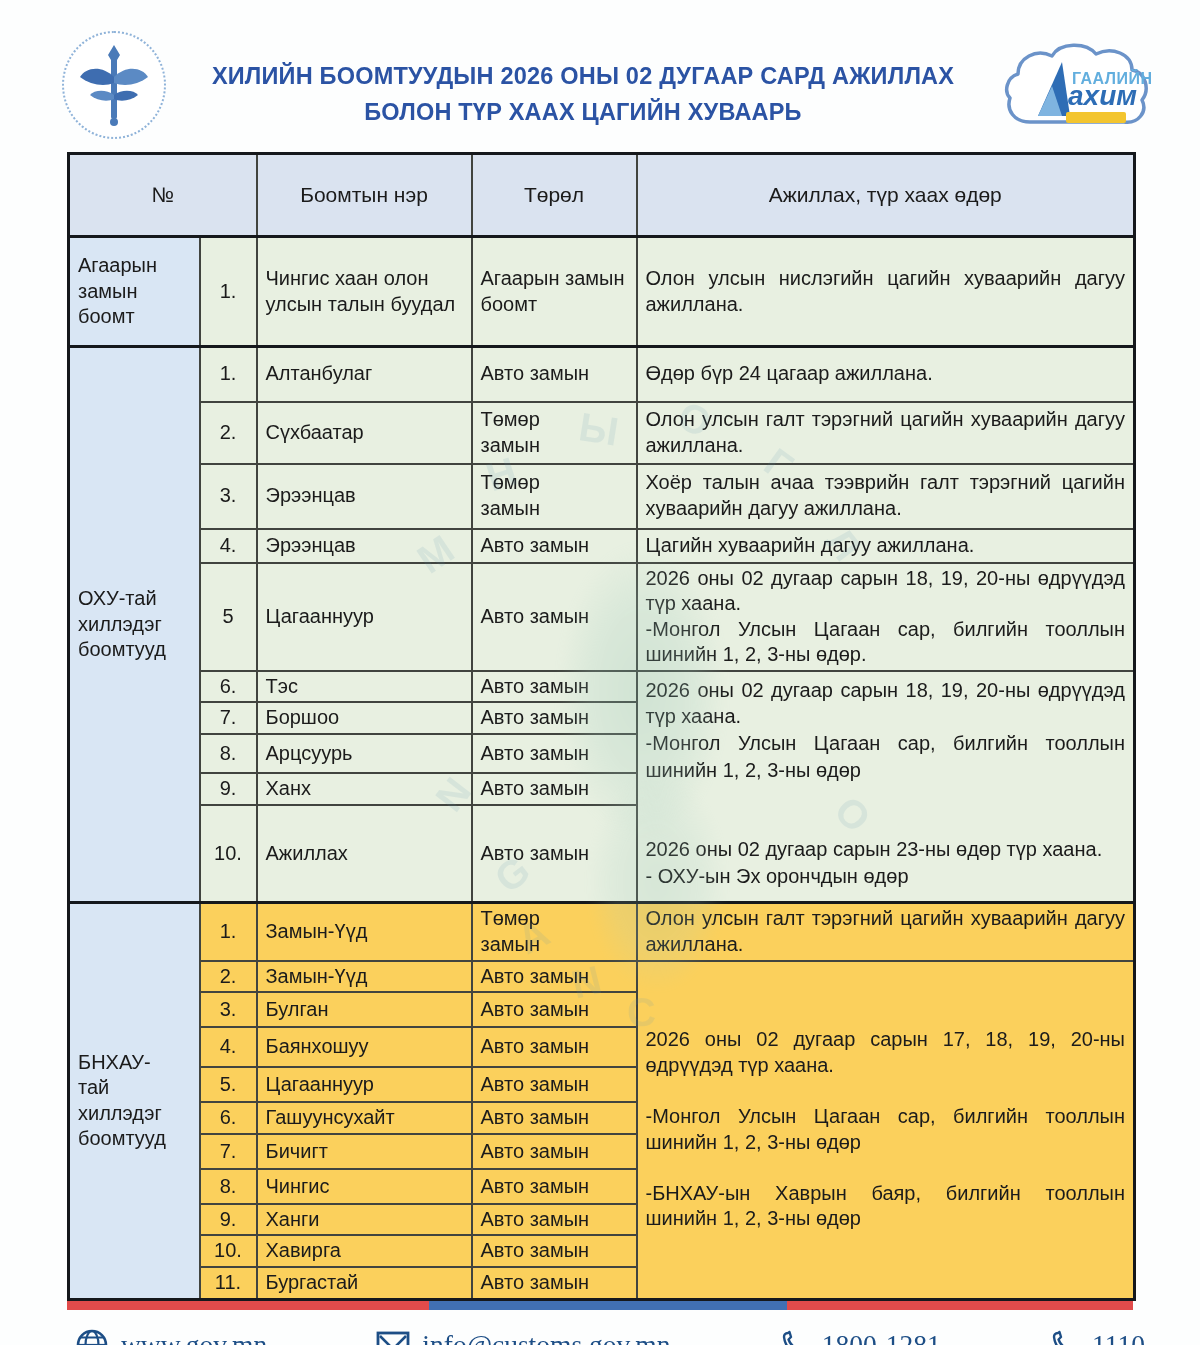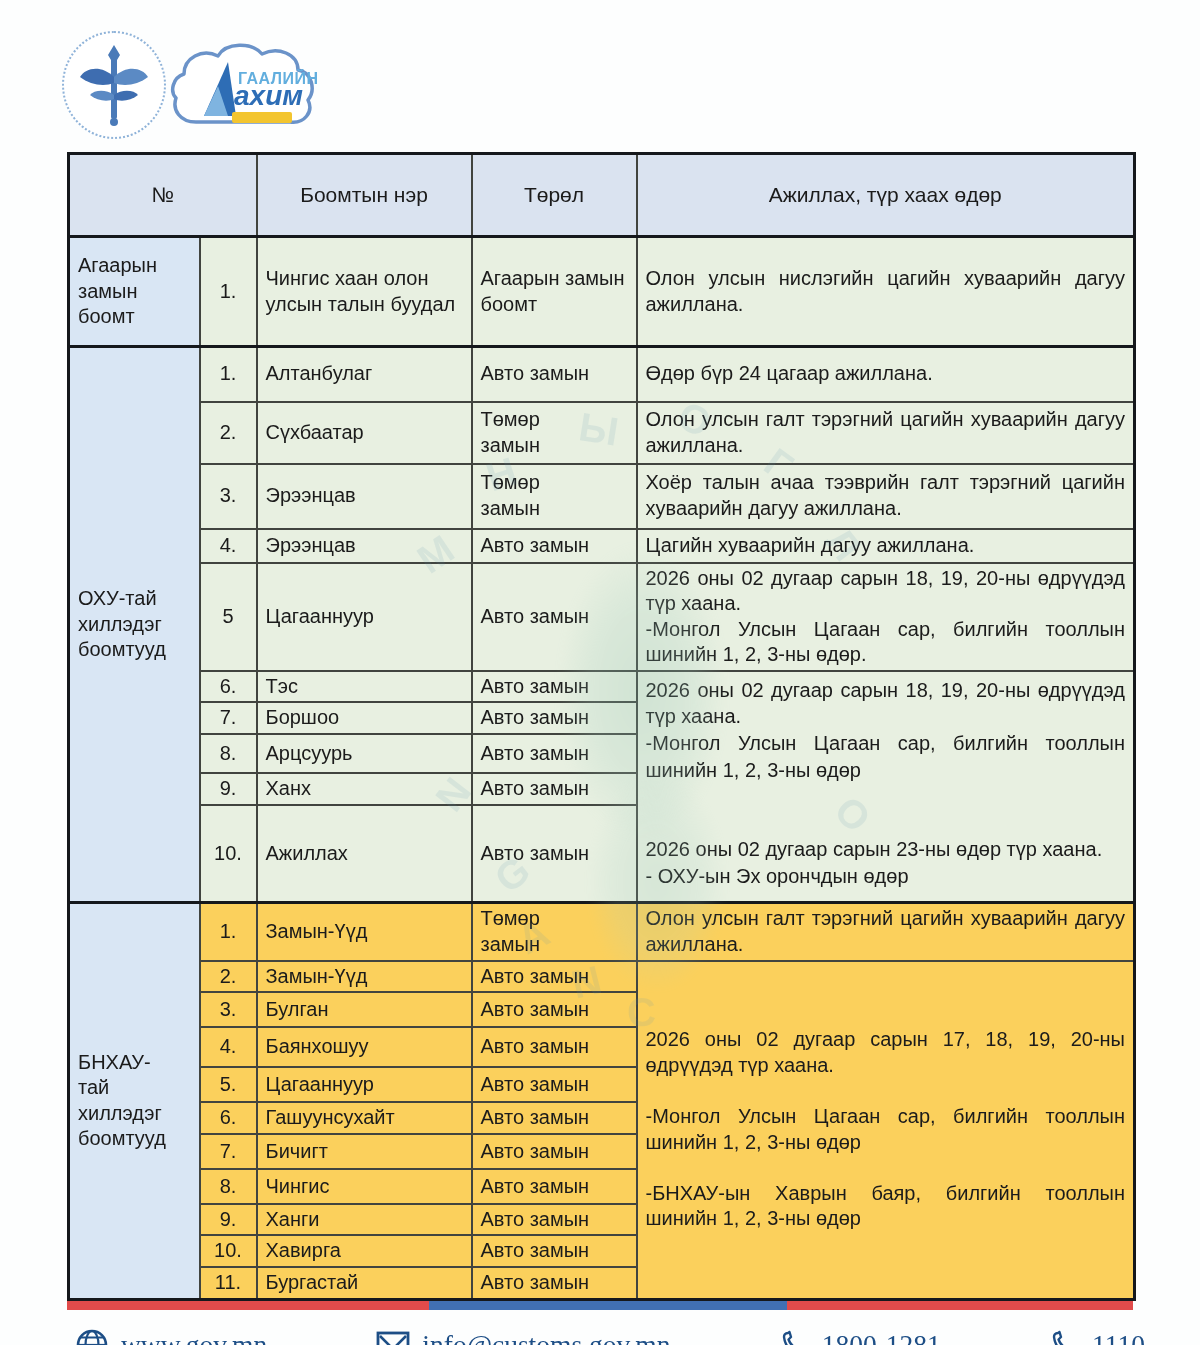--- a/index.html
+++ b/index.html
@@ -57,20 +57,26 @@
         <rect x="33" y="14" width="6" height="62" rx="2" fill="#4a7ab8"></rect>
         <path d="M36 34 C24 22 8 24 2 34 C12 42 26 44 36 40 Z" fill="#3e6db0"></path>
         <path d="M36 34 C48 22 64 24 70 34 C60 42 46 44 36 40 Z" fill="#5b8ac4"></path>
         <path d="M36 52 C28 46 16 47 12 52 C19 58 30 59 36 56 Z" fill="#5b8ac4"></path>
         <path d="M36 52 C44 46 56 47 60 52 C53 58 42 59 36 56 Z" fill="#3e6db0"></path>
         <circle cx="36" cy="79" r="4" fill="#4a7ab8"></circle>
       </svg>
     </div>
   </div>
 
+  <div class="title-wrap">
+    <div class="title">
+      <span>ХИЛИЙН БООМТУУДЫН 2026 ОНЫ 02 ДУГААР  САРД АЖИЛЛАХ</span><br>
+      <span>БОЛОН ТҮР ХААХ ЦАГИЙН ХУВААРЬ</span>
+    </div>
+  </div>
 
   <div class="cloud-logo">
     <svg width="152" height="108" viewBox="0 0 152 108">
       <path d="M30 84 C14 84 6 72 10 60 C4 54 6 40 18 36 C18 20 36 10 52 18 C60 4 86 4 96 16 C112 8 132 16 132 32 C146 34 150 52 142 62 C148 74 138 86 124 84 Z" fill="#ffffff" stroke="#6b93c9" stroke-width="3.5" stroke-linejoin="round"></path>
       <polygon points="38,78 62,24 70,78" fill="#2e6db5"></polygon>
       <polygon points="38,78 52,48 62,78" fill="#7fb4e0"></polygon>
       <rect x="66" y="74" width="60" height="11" rx="2" fill="#f3c52f"></rect>
     </svg>
     <div style="position:absolute;left:72px;top:32px;font-size:16px;font-weight:bold;color:#62aede;letter-spacing:.5px;">ГААЛИЙН</div>
     <div style="position:absolute;left:68px;top:42px;font-size:28px;font-weight:bold;color:#2d6db6;font-style:italic;">ахим</div>

